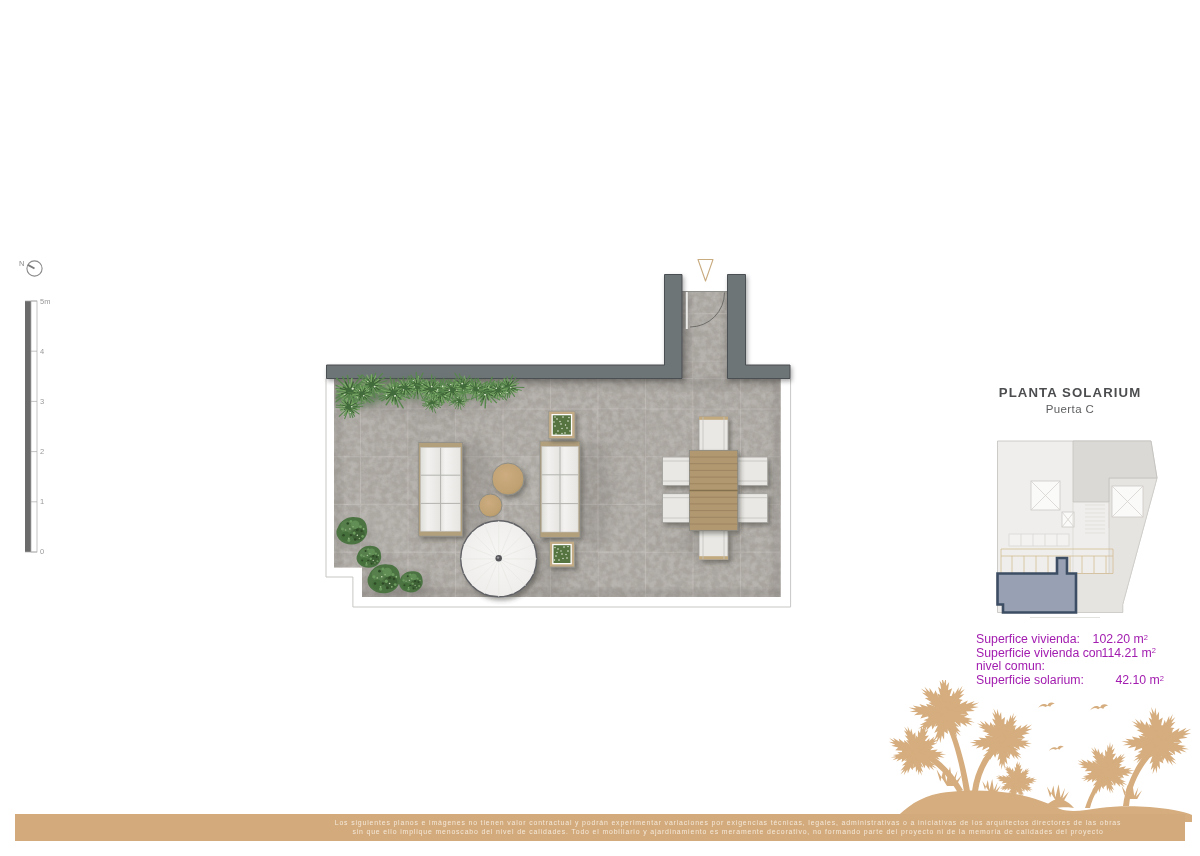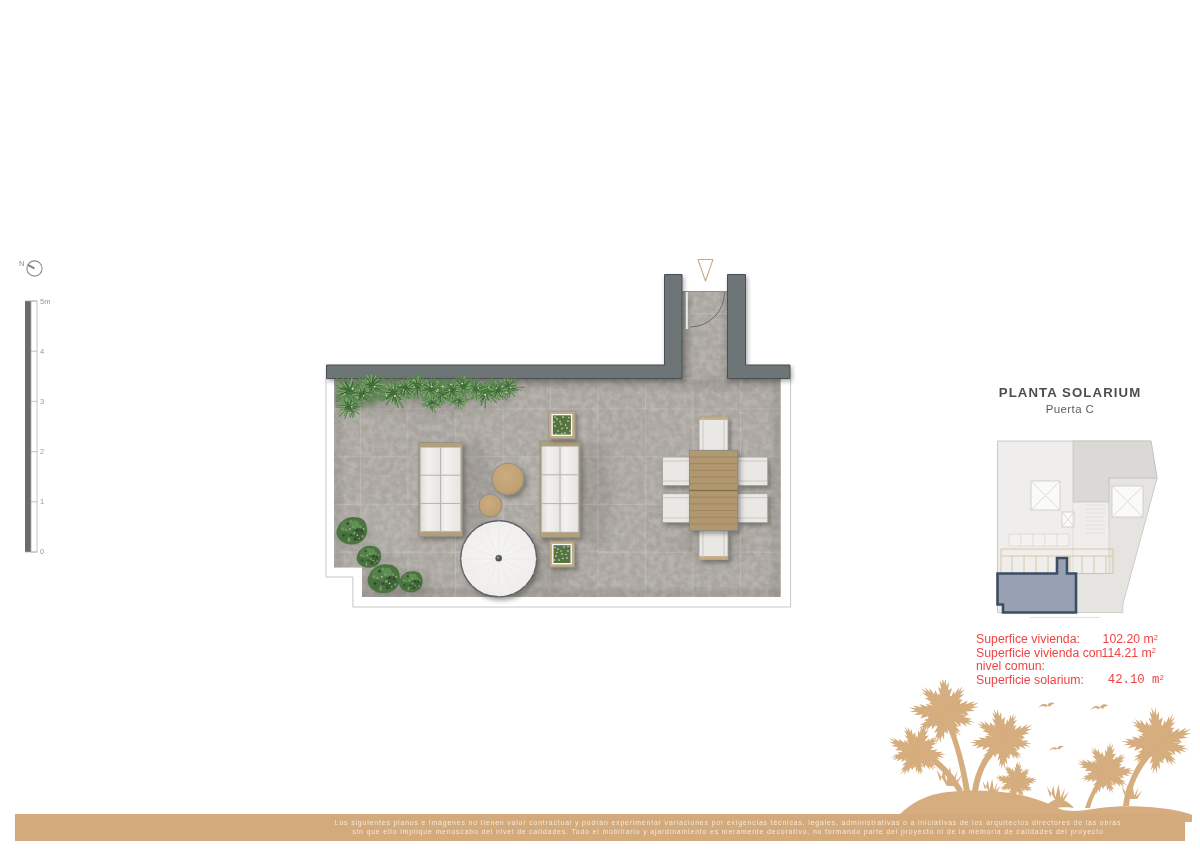--- a/index.html
+++ b/index.html
@@ -406,25 +406,25 @@
     <line x1="1094" y1="556" x2="1094" y2="573"></line>
       <line x1="1106" y1="556" x2="1106" y2="573"></line>
     <line x1="1001" y1="556" x2="1113" y2="556"></line>
   </g>
 
   <path d="M997.5,573.5 L1057,573.5 L1057,558 L1067,558 L1067,573.5 L1076,573.5 L1076,612.5 L1003,612.5 L1003,604.5 L997.5,604.5 Z" fill="#97a1b3" stroke="#3d4d63" stroke-width="2.6" stroke-linejoin="miter"></path>
 
   <line x1="1030" y1="617.5" x2="1100" y2="617.5" stroke="#dddbd7" stroke-width="0.8"></line>
 </svg>
 
-<div class="abs" style="left:976px;top:633px;width:188px;font-size:12.3px;line-height:13.7px;color:#ef4444;">
-  <div style="position:relative;">Superfice vivienda:<span style="position:absolute;right:6px;top:0;">102.20 m<span style="font-size:7.5px;position:relative;top:-3.5px;">2</span></span></div>
+<div class="abs" style="left:976px;top:633px;width:188px;font-size:12.3px;line-height:13.7px;color:#a21caf;">
+  <div style="position:relative;">Superfice vivienda:<span style="position:absolute;right:16px;top:0;">102.20 m<span style="font-size:7.5px;position:relative;top:-3.5px;">2</span></span></div>
   <div style="position:relative;">Superficie vivienda con<span style="position:absolute;right:8px;top:0;">114.21 m<span style="font-size:7.5px;position:relative;top:-3.5px;">2</span></span></div>
   <div>nivel comun:</div>
-  <div style="position:relative;">Superficie solarium:<span style="position:absolute;right:0;top:0;font-family:Liberation Mono, monospace;">42.10 m<span style="font-size:7.5px;position:relative;top:-3.5px;">2</span></span></div>
+  <div style="position:relative;">Superficie solarium:<span style="position:absolute;right:0;top:0;">42.10 m<span style="font-size:7.5px;position:relative;top:-3.5px;">2</span></span></div>
 </div>
 
 <svg class="abs" style="left:880px;top:680px" width="320" height="142" viewBox="880 680 320 142">
 <defs>
   <g id="frond">
     <path d="M0,0 C4,-2.2 9,-3.8 14,-4.6 L12.5,-2.4 L19,-4 L17,-1.6 L24,-2.6 L21,-0.6 L27,-0.8 L21.5,0.9 L26,2.4 L19.5,2.4 L22.5,4.8 L16,3.7 L17.5,7 L11.5,4.8 L11.5,8 L6.5,4.8 L5,7 L2,3.6 L0.3,4.6 Z" fill="#d5ad7e"></path>
   </g>
   <g id="crown8">
     <use href="#frond" transform="rotate(-12) scale(1.1)"></use>
     <use href="#frond" transform="rotate(-52) scale(0.95)"></use>

